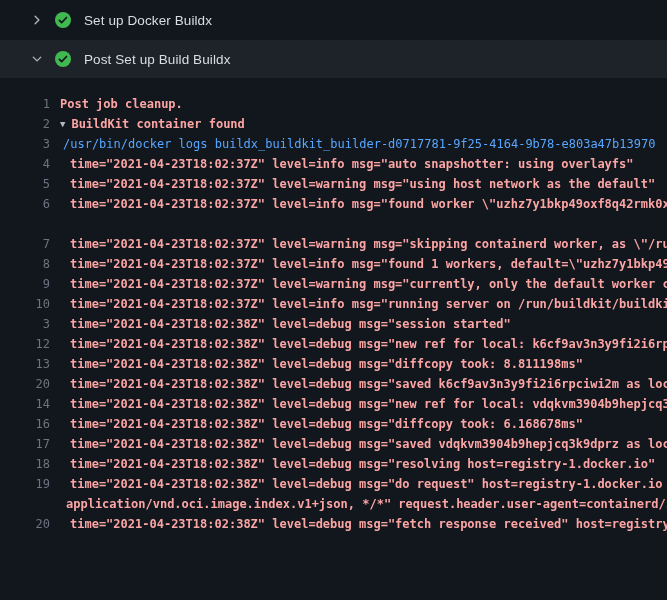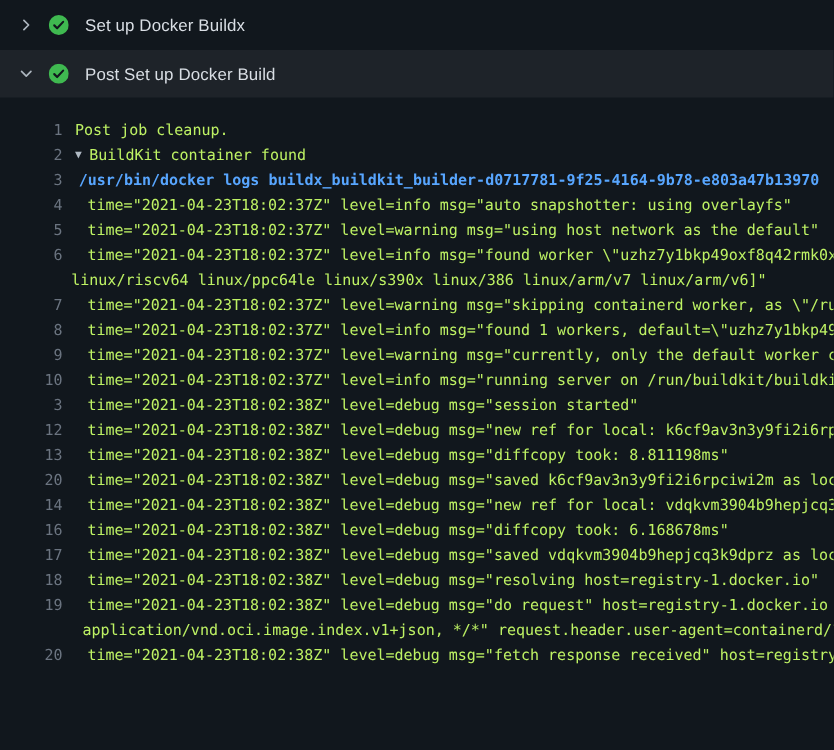--- a/index.html
+++ b/index.html
@@ -11,21 +11,21 @@
     font-family: "Liberation Sans", "DejaVu Sans", sans-serif;
   }
   .app { width: 667px; height: 600px; overflow: hidden; position: relative; }
 
   
   .steps { padding-top: 0; }
   .step-row {
     height: 40px;
     display: flex;
     align-items: center;
-    padding-left: 12px;
+    padding-left: 28px;
     cursor: pointer;
     box-sizing: border-box;
   }
   .step-row.expanded {
     height: 38px;
     background: rgba(255,255,255,0.055);
   }
   .chev {
     width: 18px;
     display: inline-flex;
@@ -69,30 +69,31 @@
     cursor: pointer;
     user-select: none;
   }
   .caret {
     color: #b0bac4;
     font-size: 9px;
     line-height: 20px;
     flex-shrink: 0;
   }
   .lt {
-    color: #bef264;
-    flex-shrink: 0;
+    color: #fca5a5;
+    flex-shrink: 0;
+    font-weight: bold;
   }
   .t-plain   .caret { margin-left: 10px; }
   .t-group   .caret { margin-left: 10px; margin-right: 6px; cursor: pointer; }
   .t-command .caret { margin-left: 13px; }
   .t-log     .caret { margin-left: 20px; }
   .t-cont-a  .caret { margin-left: 7px;  }
   .t-cont-b  .caret { margin-left: 16px; }
-  .t-command .lt { color: #58a6ff; font-weight: 700; }
+  .t-command .lt { color: #58a6ff; font-weight: 400; }
 </style>
 </head>
 <body>
 
 <div class="app">
 
   <div class="steps">
 
     <div class="step-row">
       <span class="chev">
@@ -116,21 +117,21 @@
         <svg width="12" height="12" viewBox="0 0 16 16">
             <path d="M3 5.5l5 5 5-5" fill="none" stroke="#adb6bf" stroke-width="1.8" stroke-linecap="round" stroke-linejoin="round"></path>
           </svg>
       </span>
       <span class="check">
         <svg width="16" height="16" viewBox="0 0 16 16">
             <circle cx="8" cy="8" r="8" fill="#3fb950"></circle>
             <path d="M4.4 8.3l2.3 2.3 4.8-5.1" fill="none" stroke="#11171d" stroke-width="1.7" stroke-linecap="round" stroke-linejoin="round"></path>
           </svg>
       </span>
-      <span class="step-label">Post Set up Docker Build</span>
+      <span class="step-label">Post Set up Build Buildx</span>
     </div>
 
   </div>
 
   <div class="log">
   <div class="log-line t-plain">
     <span class="ln">1</span>
     <span class="caret"></span>
     <span class="lt">Post job cleanup.</span>
   </div>
@@ -161,21 +162,20 @@
 
   <div class="log-line t-log">
     <span class="ln">6</span>
     <span class="caret"></span>
     <span class="lt">time="2021-04-23T18:02:37Z" level=info msg="found worker \"uzhz7y1bkp49oxf8q42rmk0xj</span>
   </div>
 
   <div class="log-line t-cont-a">
     <span class="ln"></span>
     <span class="caret"></span>
-    <span class="lt">linux/riscv64 linux/ppc64le linux/s390x linux/386 linux/arm/v7 linux/arm/v6]"</span>
   </div>
 
   <div class="log-line t-log">
     <span class="ln">7</span>
     <span class="caret"></span>
     <span class="lt">time="2021-04-23T18:02:37Z" level=warning msg="skipping containerd worker, as \"/run</span>
   </div>
 
   <div class="log-line t-log">
     <span class="ln">8</span>

